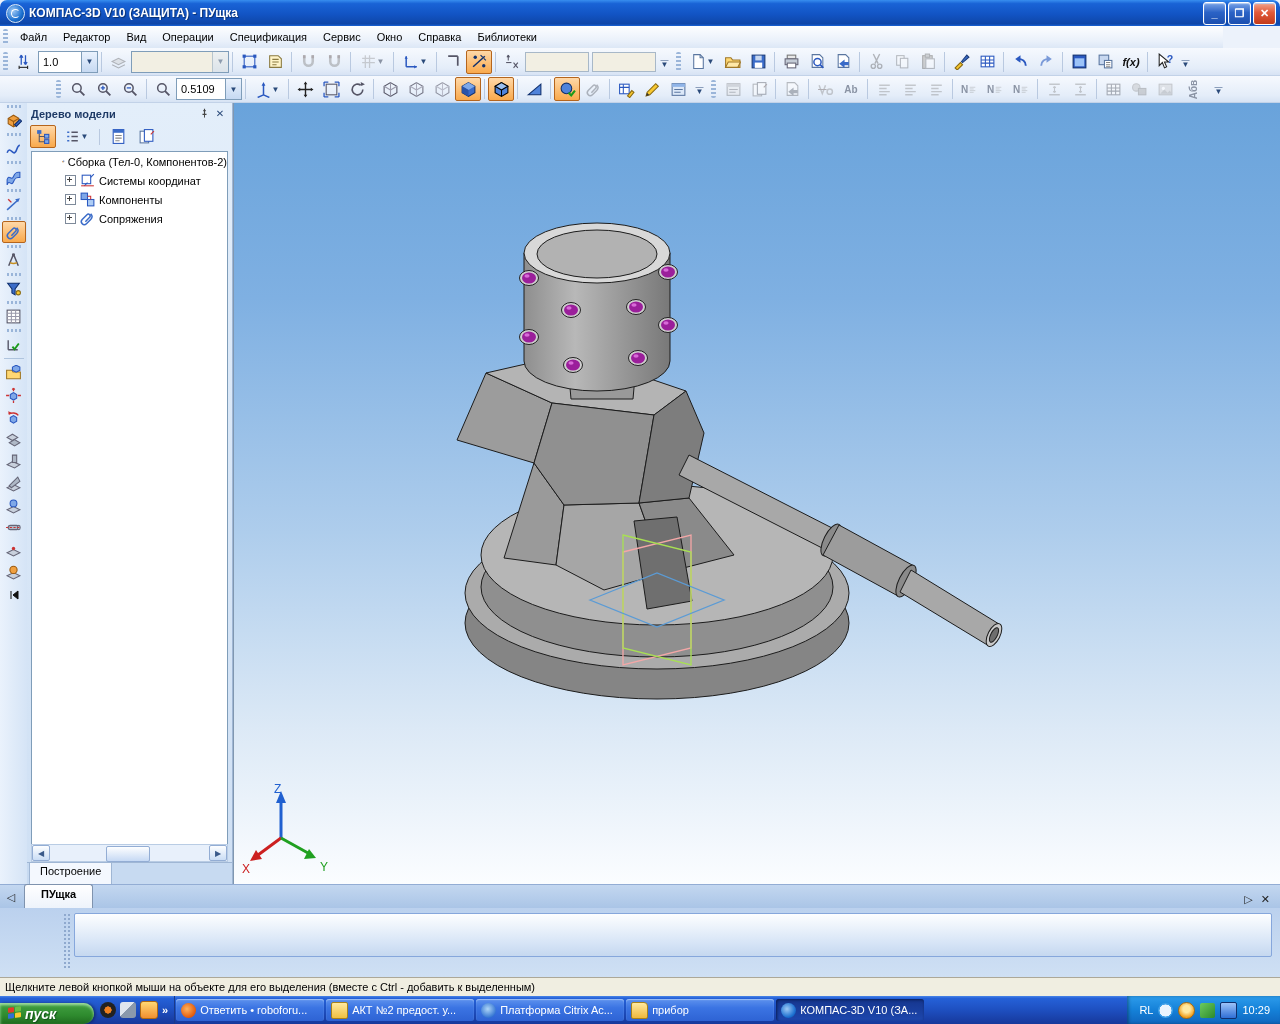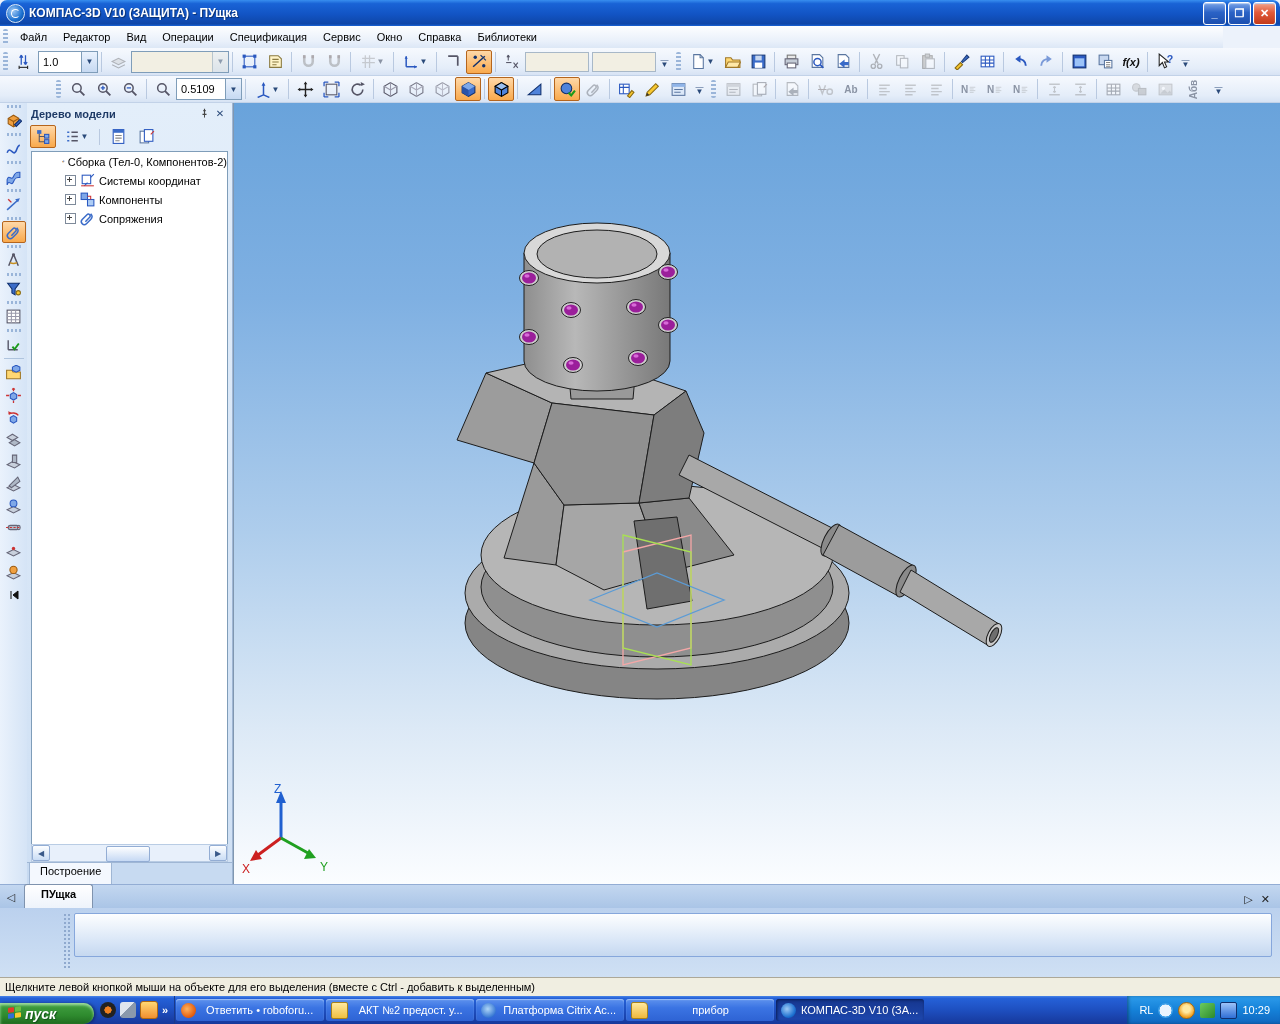--- a/index.html
+++ b/index.html
@@ -95,21 +95,21 @@
     background:linear-gradient(180deg,#4A86E8 0%,#2561D8 8%,#1E4FC0 50%,#16389B 100%);display:flex;align-items:stretch;}
   .start{width:94px;background:linear-gradient(180deg,#61B561 0%,#3D9B3D 15%,#2E8A2E 60%,#1F6B1F 100%);
     border-radius:0 12px 12px 0;display:flex;align-items:center;gap:3px;padding:0 10px 0 8px;box-sizing:border-box;
     color:#fff;font-weight:bold;font-style:italic;font-size:14px;text-shadow:1px 1px 1px #14501a;box-shadow:inset 0 2px 3px #9fdc9f, 2px 0 3px rgba(0,0,0,.35);margin-top:7px;}
   .flag{width:14px;height:13px;display:grid;grid-template-columns:6px 6px;grid-template-rows:5px 5px;gap:1px;transform:skewY(-8deg);}
   .flag i{display:block;border-radius:1px;}
   .ql{display:flex;align-items:center;gap:4px;padding:0 6px;border-right:1px solid #1a3a8a;}
   .ql-ico{width:16px;height:16px;border-radius:3px;}
   .ql-more{color:#fff;font-size:11px;font-weight:bold;}
   .task{width:148px;margin:3px 1px;background:linear-gradient(180deg,#5E92EE,#3B74E3 40%,#2E63D4);border-radius:3px;
-    box-shadow:inset 0 1px 1px #9ec0f6;display:flex;align-items:center;gap:4px;padding:0 5px;box-sizing:border-box;color:#fff;font-size:11px;text-align:center;}
+    box-shadow:inset 0 1px 1px #9ec0f6;display:flex;align-items:center;gap:4px;padding:0 5px;box-sizing:border-box;color:#fff;font-size:11px;}
   .task.active{background:linear-gradient(180deg,#16368E,#1D47AE);box-shadow:inset 1px 1px 3px #0a1d55;}
   .task .lbl{white-space:nowrap;overflow:hidden;flex:1;}
   .t-ico{width:15px;height:15px;flex:0 0 auto;border-radius:2px;}
   .tray{margin-left:auto;display:flex;align-items:center;gap:5px;padding:0 10px 0 12px;
     background:linear-gradient(180deg,#2D9CEC 0%,#1581D8 50%,#0F66BE 100%);box-shadow:inset 2px 0 3px rgba(0,0,0,.3);color:#fff;}
   .tray-ico{width:15px;height:15px;border-radius:2px;}
   .nowrap{white-space:nowrap;}
 </style>
 </head>
 <body>

